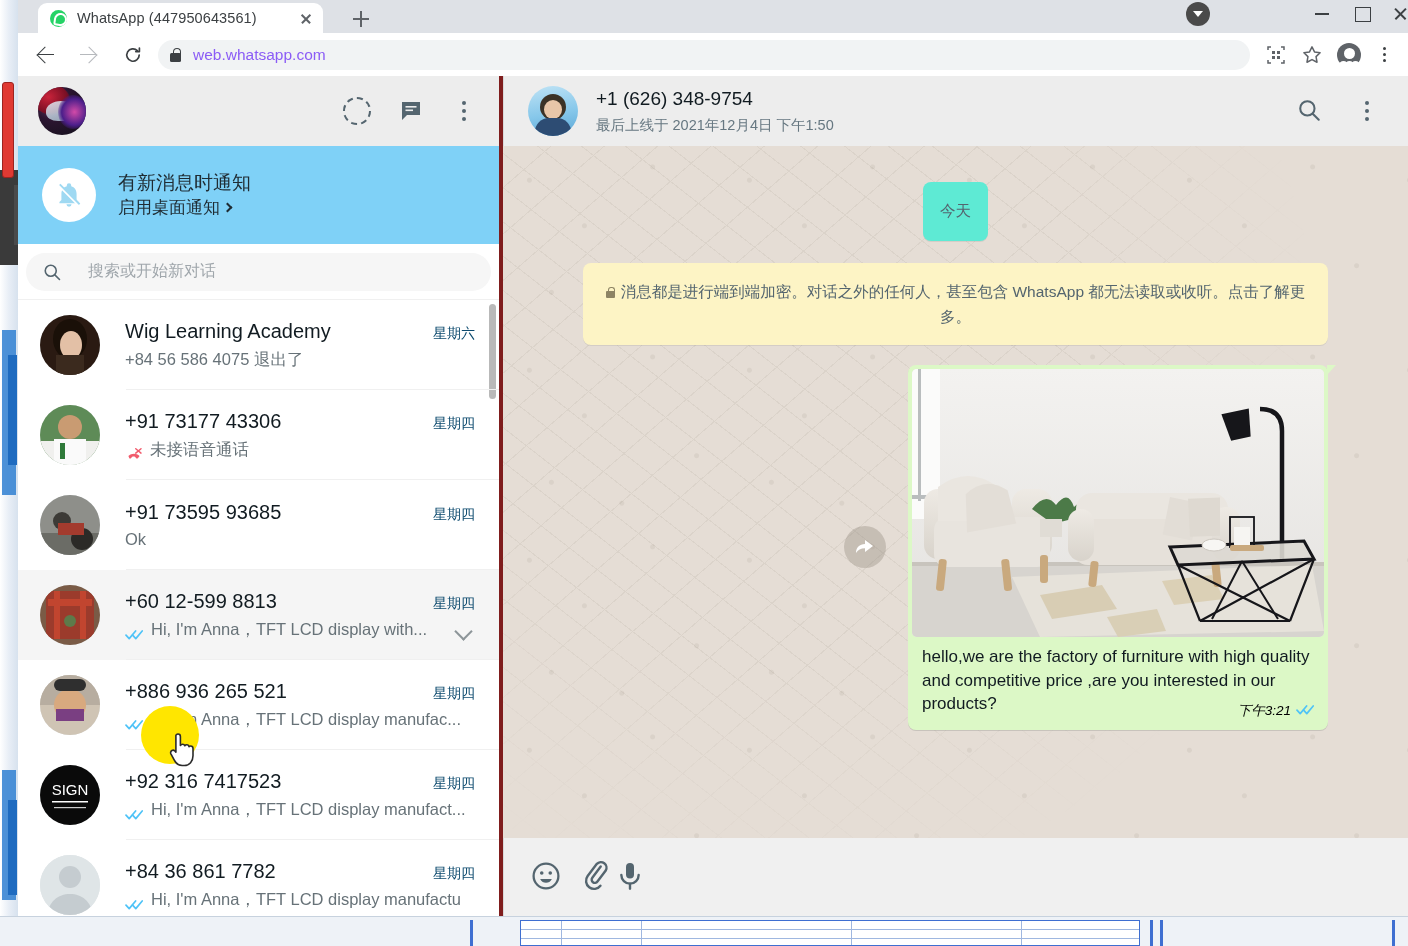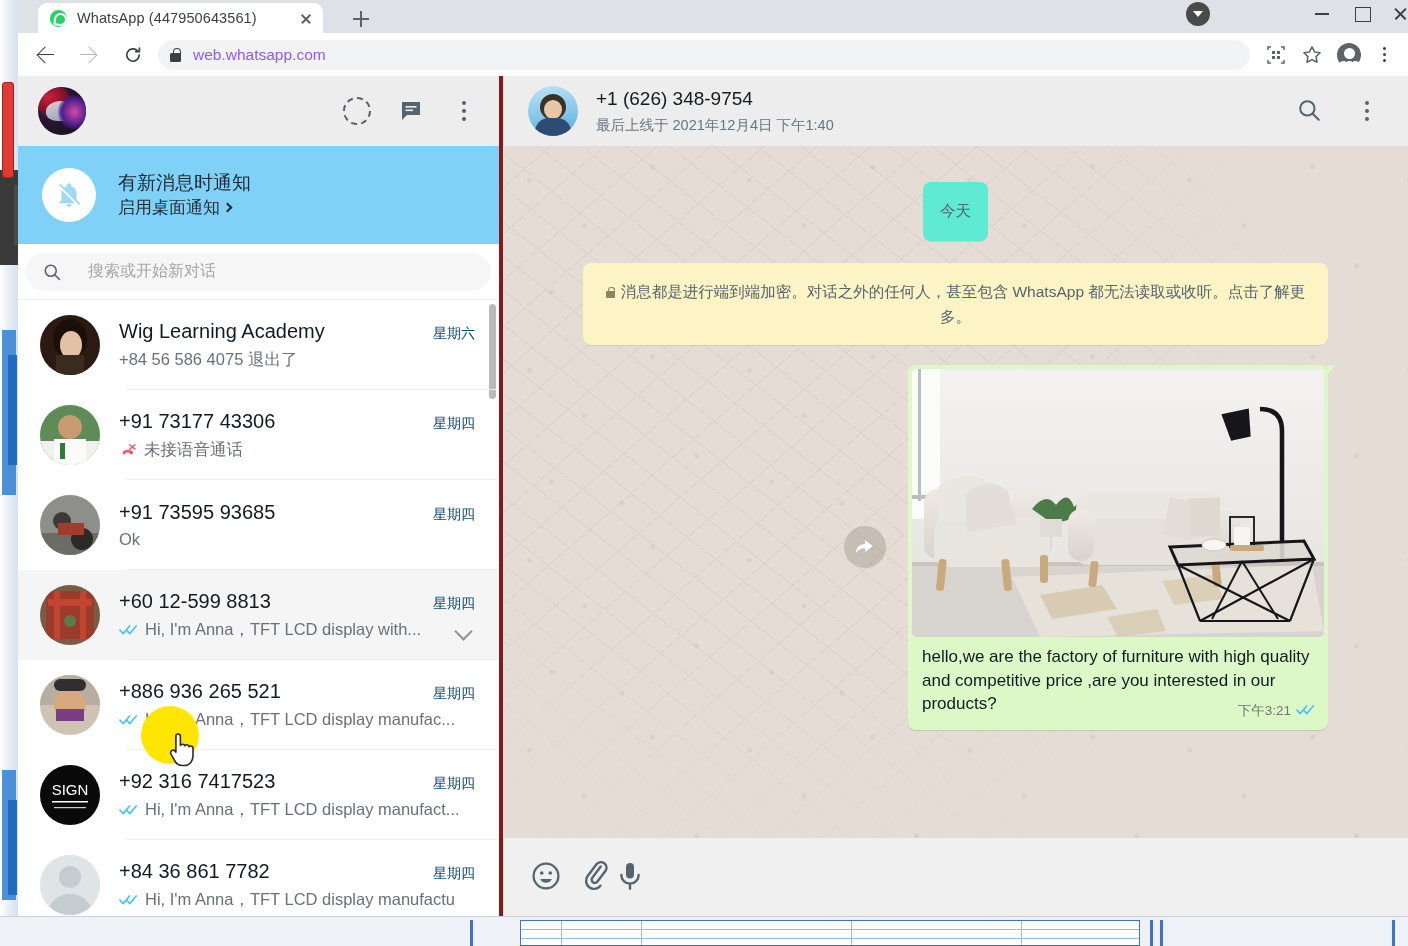--- a/index.html
+++ b/index.html
@@ -119,25 +119,25 @@
   .search-box { flex:1; height:38px; background:#f6f6f6; border-radius:19px; display:flex; align-items:center; padding:0 16px; cursor:text;}
   .search-box svg { flex:0 0 auto; }
   .search-ph { font-size:16px; color:#a0a7ac; margin-left:26px; }
 
   .chatlist { flex:1; overflow:hidden; position:relative; background:#ffffff;}
   .chat-row { height:90px; display:flex; align-items:center; padding:0 20px 0 22px; cursor:pointer; position:relative;}
   .chat-row.active { background:#f5f5f5; }
   .chat-row::after { content:""; position:absolute; left:108px; right:0; bottom:0; height:1px; background:#f0f0f0;}
   .ava { width:60px; height:60px; border-radius:50%; flex:0 0 auto; overflow:hidden; position:relative; background:#dfe5e7;}
   .ava .sk { position:absolute; inset:0; }
-  .row-body { flex:1; min-width:0; margin-left:19px; padding-right:4px;}
+  .row-body { flex:1; min-width:0; margin-left:25px; padding-right:4px;}
   .row-top { display:flex; align-items:baseline; }
   .row-name { font-size:20px; color:#111b21; white-space:nowrap; overflow:hidden; text-overflow:ellipsis; flex:1;}
   .row-time { font-size:14px; color:#0c4a6e; margin-left:10px; flex:0 0 auto;}
-  .row-bottom { display:flex; align-items:center; margin-top:6px;}
+  .row-bottom { display:flex; align-items:flex-end; margin-top:6px;}
   .row-msg { font-size:16.5px; color:#677278; white-space:nowrap; overflow:hidden; text-overflow:ellipsis; flex:1;}
   .ticks { flex:0 0 auto; margin-right:6px; display:inline-flex; }
   .row-chev { width:22px; height:22px; flex:0 0 auto; position:relative; margin-left:6px;}
   .row-chev::after { content:""; position:absolute; left:4px; top:6px; width:11px; height:11px; border-right:2px solid #8d9599; border-bottom:2px solid #8d9599; transform:rotate(45deg);}
   .missed-ico { flex:0 0 auto; margin-right:7px; display:inline-flex;}
 
   .list-scrollbar { position:absolute; right:3px; top:4px; width:7px; height:95px; background:#b9b9b9; border-radius:4px;}
 
   .cursor-hl { position:absolute; left:123px; top:630px; width:58px; height:58px; border-radius:50%; background:#ffe600; z-index:6; pointer-events:none;}
   .cursor-hand { position:absolute; left:150px; top:655px; z-index:7; pointer-events:none;}
@@ -182,21 +182,21 @@
   .enc-lock::after { content:""; position:absolute; left:2px; top:0; width:5px; height:5px; border:1.5px solid #8d8464; border-bottom:none; border-radius:3px 3px 0 0;}
 
   .msg-out-wrap { margin-top:20px; width:100%; display:flex; justify-content:flex-end; align-items:center; position:relative;}
   .fwd-btn { width:42px; height:42px; border-radius:50%; background:rgba(134,124,111,.32); position:relative; flex:0 0 auto; margin-right:22px; cursor:pointer;}
   .fwd-btn svg { position:absolute; left:10px; top:11px;}
   .bubble-out { background:#dcf8c6; border-radius:8px; max-width:420px; padding:4px; box-shadow:0 1px 0.5px rgba(11,20,26,.13); position:relative;}
   .bubble-out::after { content:""; position:absolute; right:-8px; top:0; width:0; height:0; border-top:10px solid #dcf8c6; border-right:9px solid transparent;}
   .bub-img { width:412px; height:268px; border-radius:5px; overflow:hidden; position:relative; display:block; background:#eceae6; cursor:pointer;}
   .bub-text { padding:8px 10px 4px 10px; font-size:17px; color:#111b21; line-height:1.38;}
   .bub-meta { display:flex; align-items:center; justify-content:flex-end; gap:5px; padding:0 8px 6px 0; margin-top:-18px;}
-  .bub-time { font-size:13.5px; color:#737373;}
+  .bub-time { font-size:13.5px; color:#000000;font-style:italic;}
 
   .composer { height:78px; background:#f0f0f0; display:flex; align-items:center; padding:0 28px 0 26px; flex:0 0 auto; border-left:1px solid #d9d9d9;}
   .comp-ico { width:34px; height:34px; position:relative; flex:0 0 auto; cursor:pointer;}
   .comp-input { flex:1; height:50px; background:#ffffff; border-radius:25px; margin:0 22px 0 20px; display:flex; align-items:center; padding:0 18px; cursor:text;}
   .caret { width:1.5px; height:22px; background:#4a4a4a; flex:0 0 auto;}
   .comp-ph { font-size:17px; color:#9aa1a6; margin-left:2px;}
   .mic { width:34px; height:34px; position:relative; flex:0 0 auto; cursor:pointer;}
 </style>
 </head>
 <body>
@@ -508,21 +508,21 @@
     <div class="chatpanel">
 
       <div class="chat-header">
         <div class="ch-ava">
           <span class="head"></span>
             <span class="face"></span>
             <span class="body"></span>
         </div>
         <div class="ch-info">
           <div class="ch-name">+1 (626) 348-9754</div>
-          <div class="ch-status">最后上线于 2021年12月4日 下午1:40</div>
+          <div class="ch-status">最后上线于 2021年12月4日 下午1:50</div>
         </div>
         <div class="ch-actions">
           <div class="ch-ico">
             <svg width="26" height="26" viewBox="0 0 24 24">
               <circle cx="10.5" cy="10.5" r="6.6" fill="none" stroke="#54656f" stroke-width="1.9"></circle>
               <path d="M15.4 15.4L21 21" stroke="#54656f" stroke-width="1.9" stroke-linecap="round"></path>
             </svg>
           </div>
           <div class="ch-kebab">
               <i></i>

